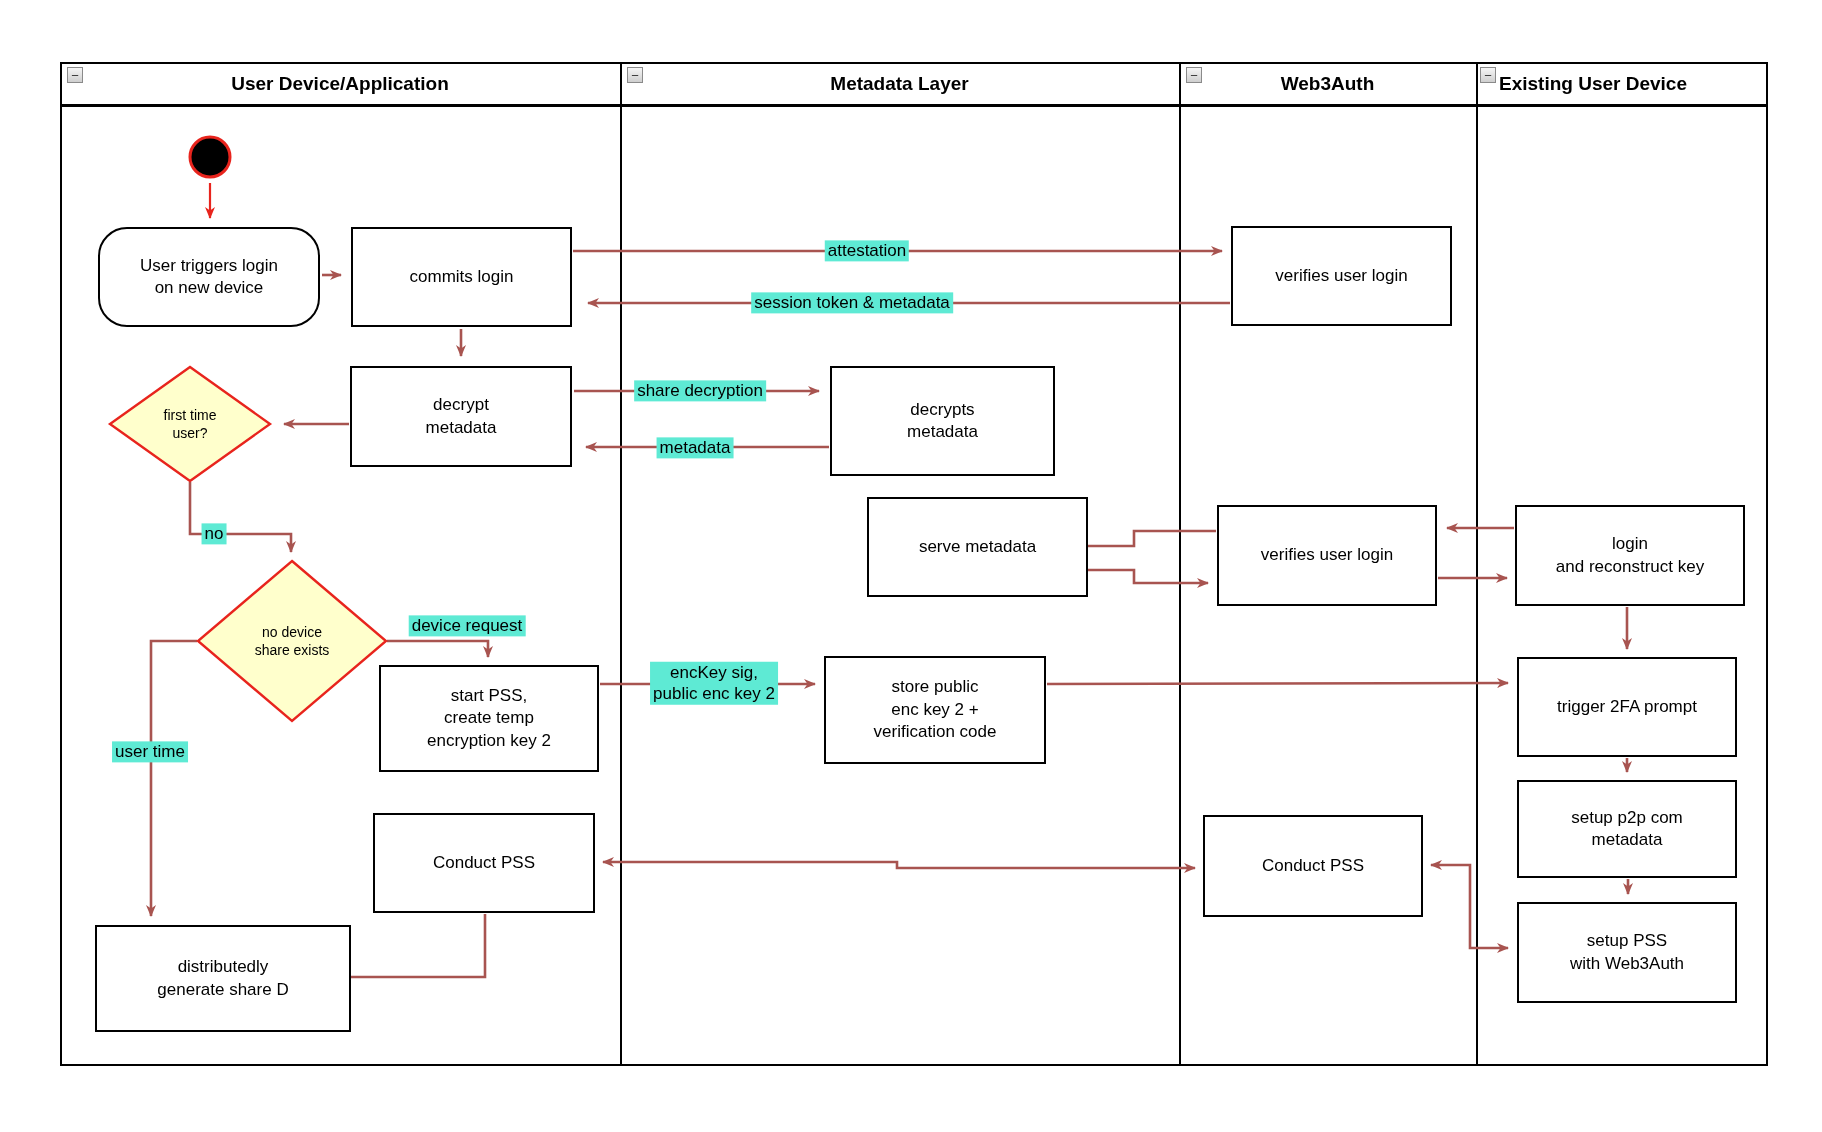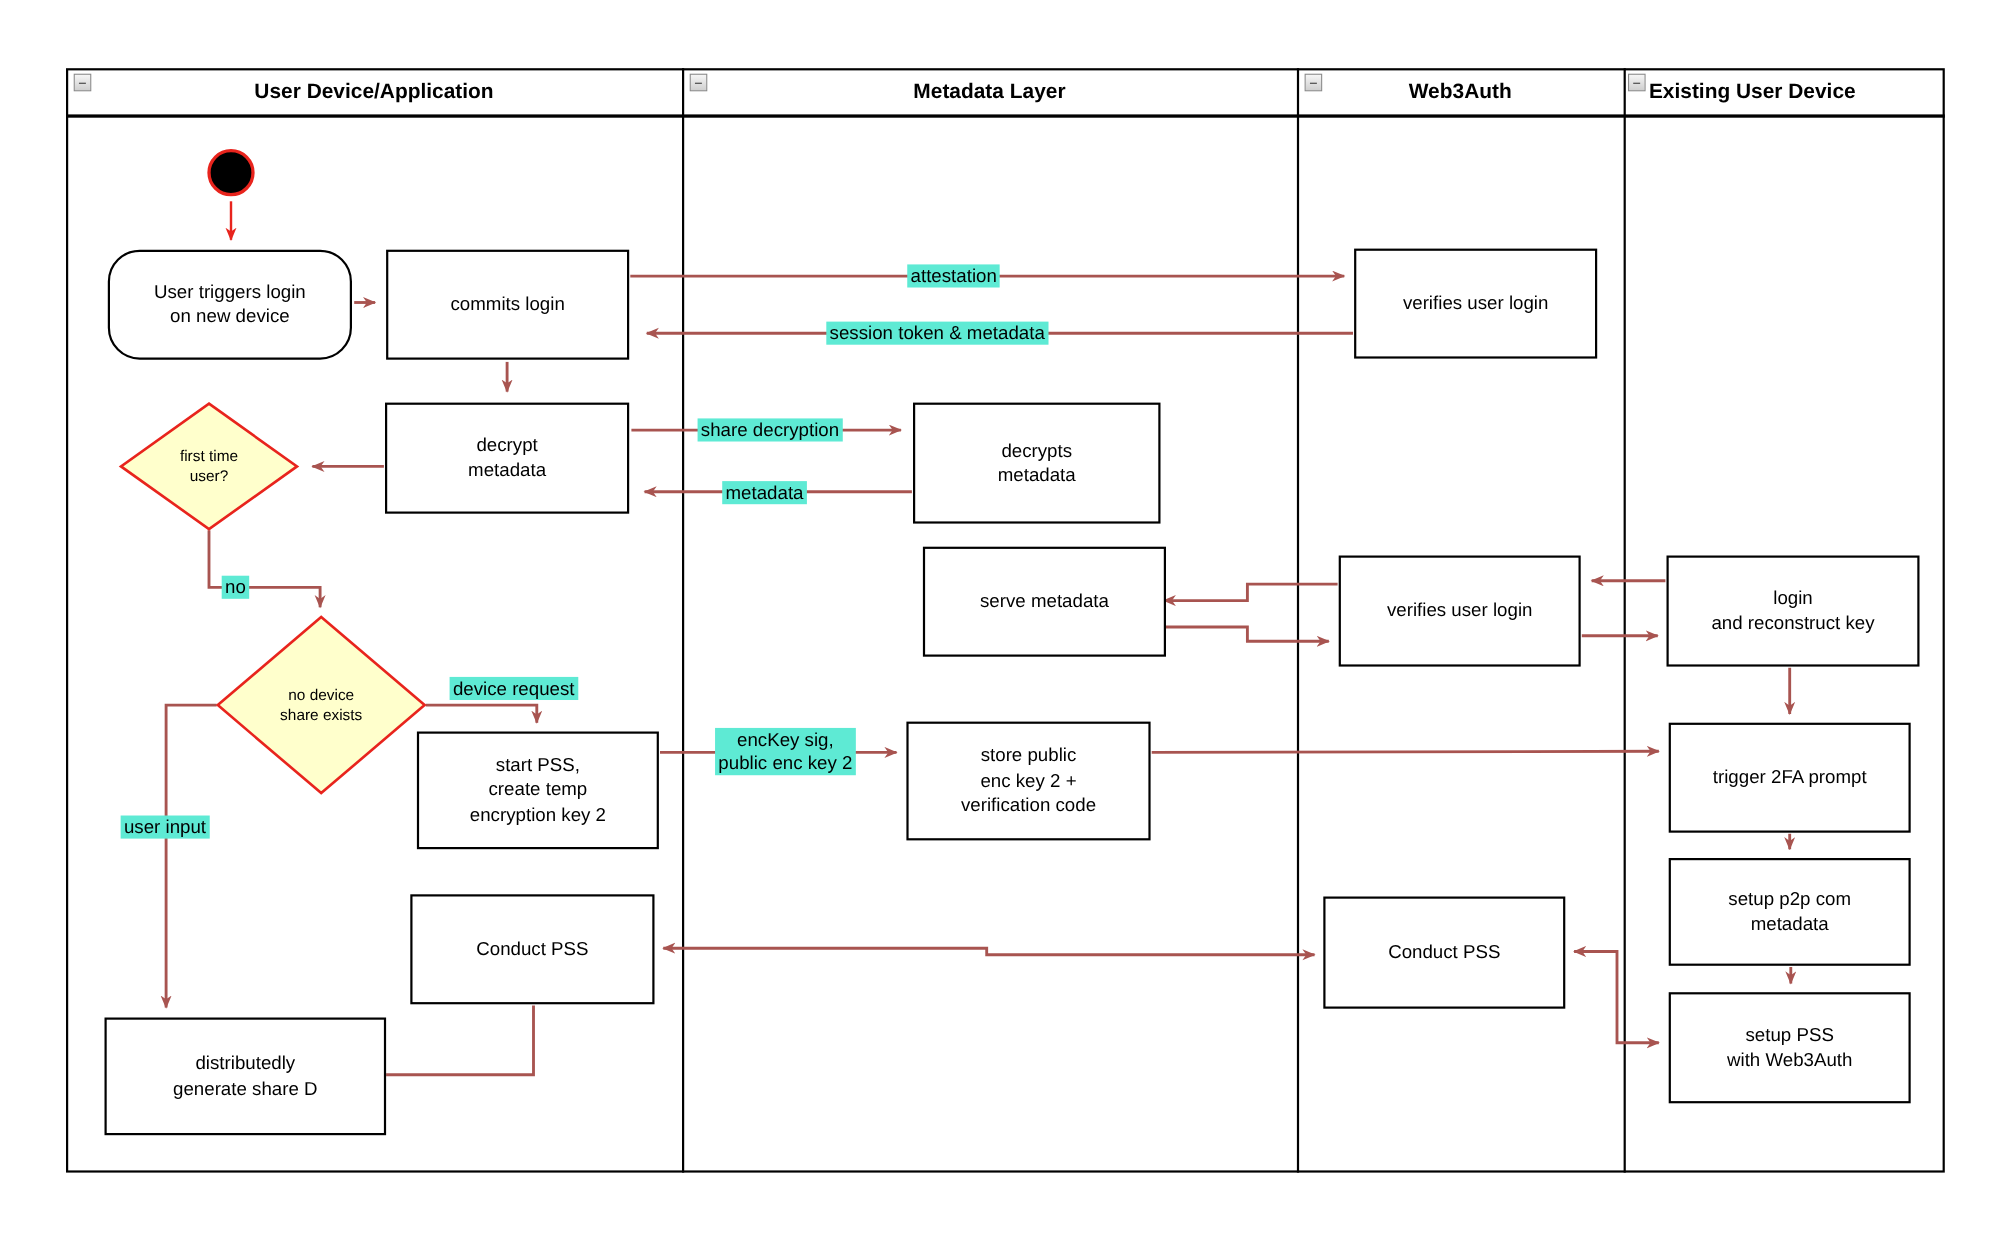--- a/index.html
+++ b/index.html
@@ -102,21 +102,21 @@
 share exists</div>
 
   <div class="node" style="left:98px;top:227px;width:222px;height:100px;border-radius:29px;">User triggers login
 on new device</div>
   <div class="node" style="left:351px;top:227px;width:221px;height:100px;">commits login</div>
   <div class="node" style="left:1231px;top:226px;width:221px;height:100px;">verifies user login</div>
   <div class="node" style="left:350px;top:366px;width:222px;height:101px;">decrypt
 metadata</div>
   <div class="node" style="left:830px;top:366px;width:225px;height:110px;">decrypts
 metadata</div>
-  <div class="node" style="left:839px;top:497px;width:221px;height:100px;">serve metadata</div>
+  <div class="node" style="left:867px;top:497px;width:221px;height:100px;">serve metadata</div>
   <div class="node" style="left:1217px;top:505px;width:220px;height:101px;">verifies user login</div>
   <div class="node" style="left:1515px;top:505px;width:230px;height:101px;">login
 and reconstruct key</div>
   <div class="node" style="left:379px;top:665px;width:220px;height:107px;">start PSS,
 create temp
 encryption key 2</div>
   <div class="node" style="left:824px;top:656px;width:222px;height:108px;">store public
 enc key 2 +
 verification code</div>
   <div class="node" style="left:1517px;top:657px;width:220px;height:100px;">trigger 2FA prompt</div>
@@ -128,17 +128,17 @@
   <div class="node" style="left:1203px;top:815px;width:220px;height:102px;">Conduct PSS</div>
   <div class="node" style="left:95px;top:925px;width:256px;height:107px;">distributedly
 generate share D</div>
 
   <div class="elabel" style="left:867px;top:251px;">attestation</div>
   <div class="elabel" style="left:852px;top:303px;">session token &amp; metadata</div>
   <div class="elabel" style="left:700px;top:391px;">share decryption</div>
   <div class="elabel" style="left:695px;top:448px;">metadata</div>
   <div class="elabel" style="left:214px;top:534px;">no</div>
   <div class="elabel" style="left:467px;top:626px;">device request</div>
-  <div class="elabel" style="left:150px;top:752px;">user input</div>
+  <div class="elabel" style="left:150px;top:752px;">user time</div>
   <div class="elabel" style="left:714px;top:683px;">encKey sig,
 public enc key 2</div>
 
 </div>
 
 </body></html>

